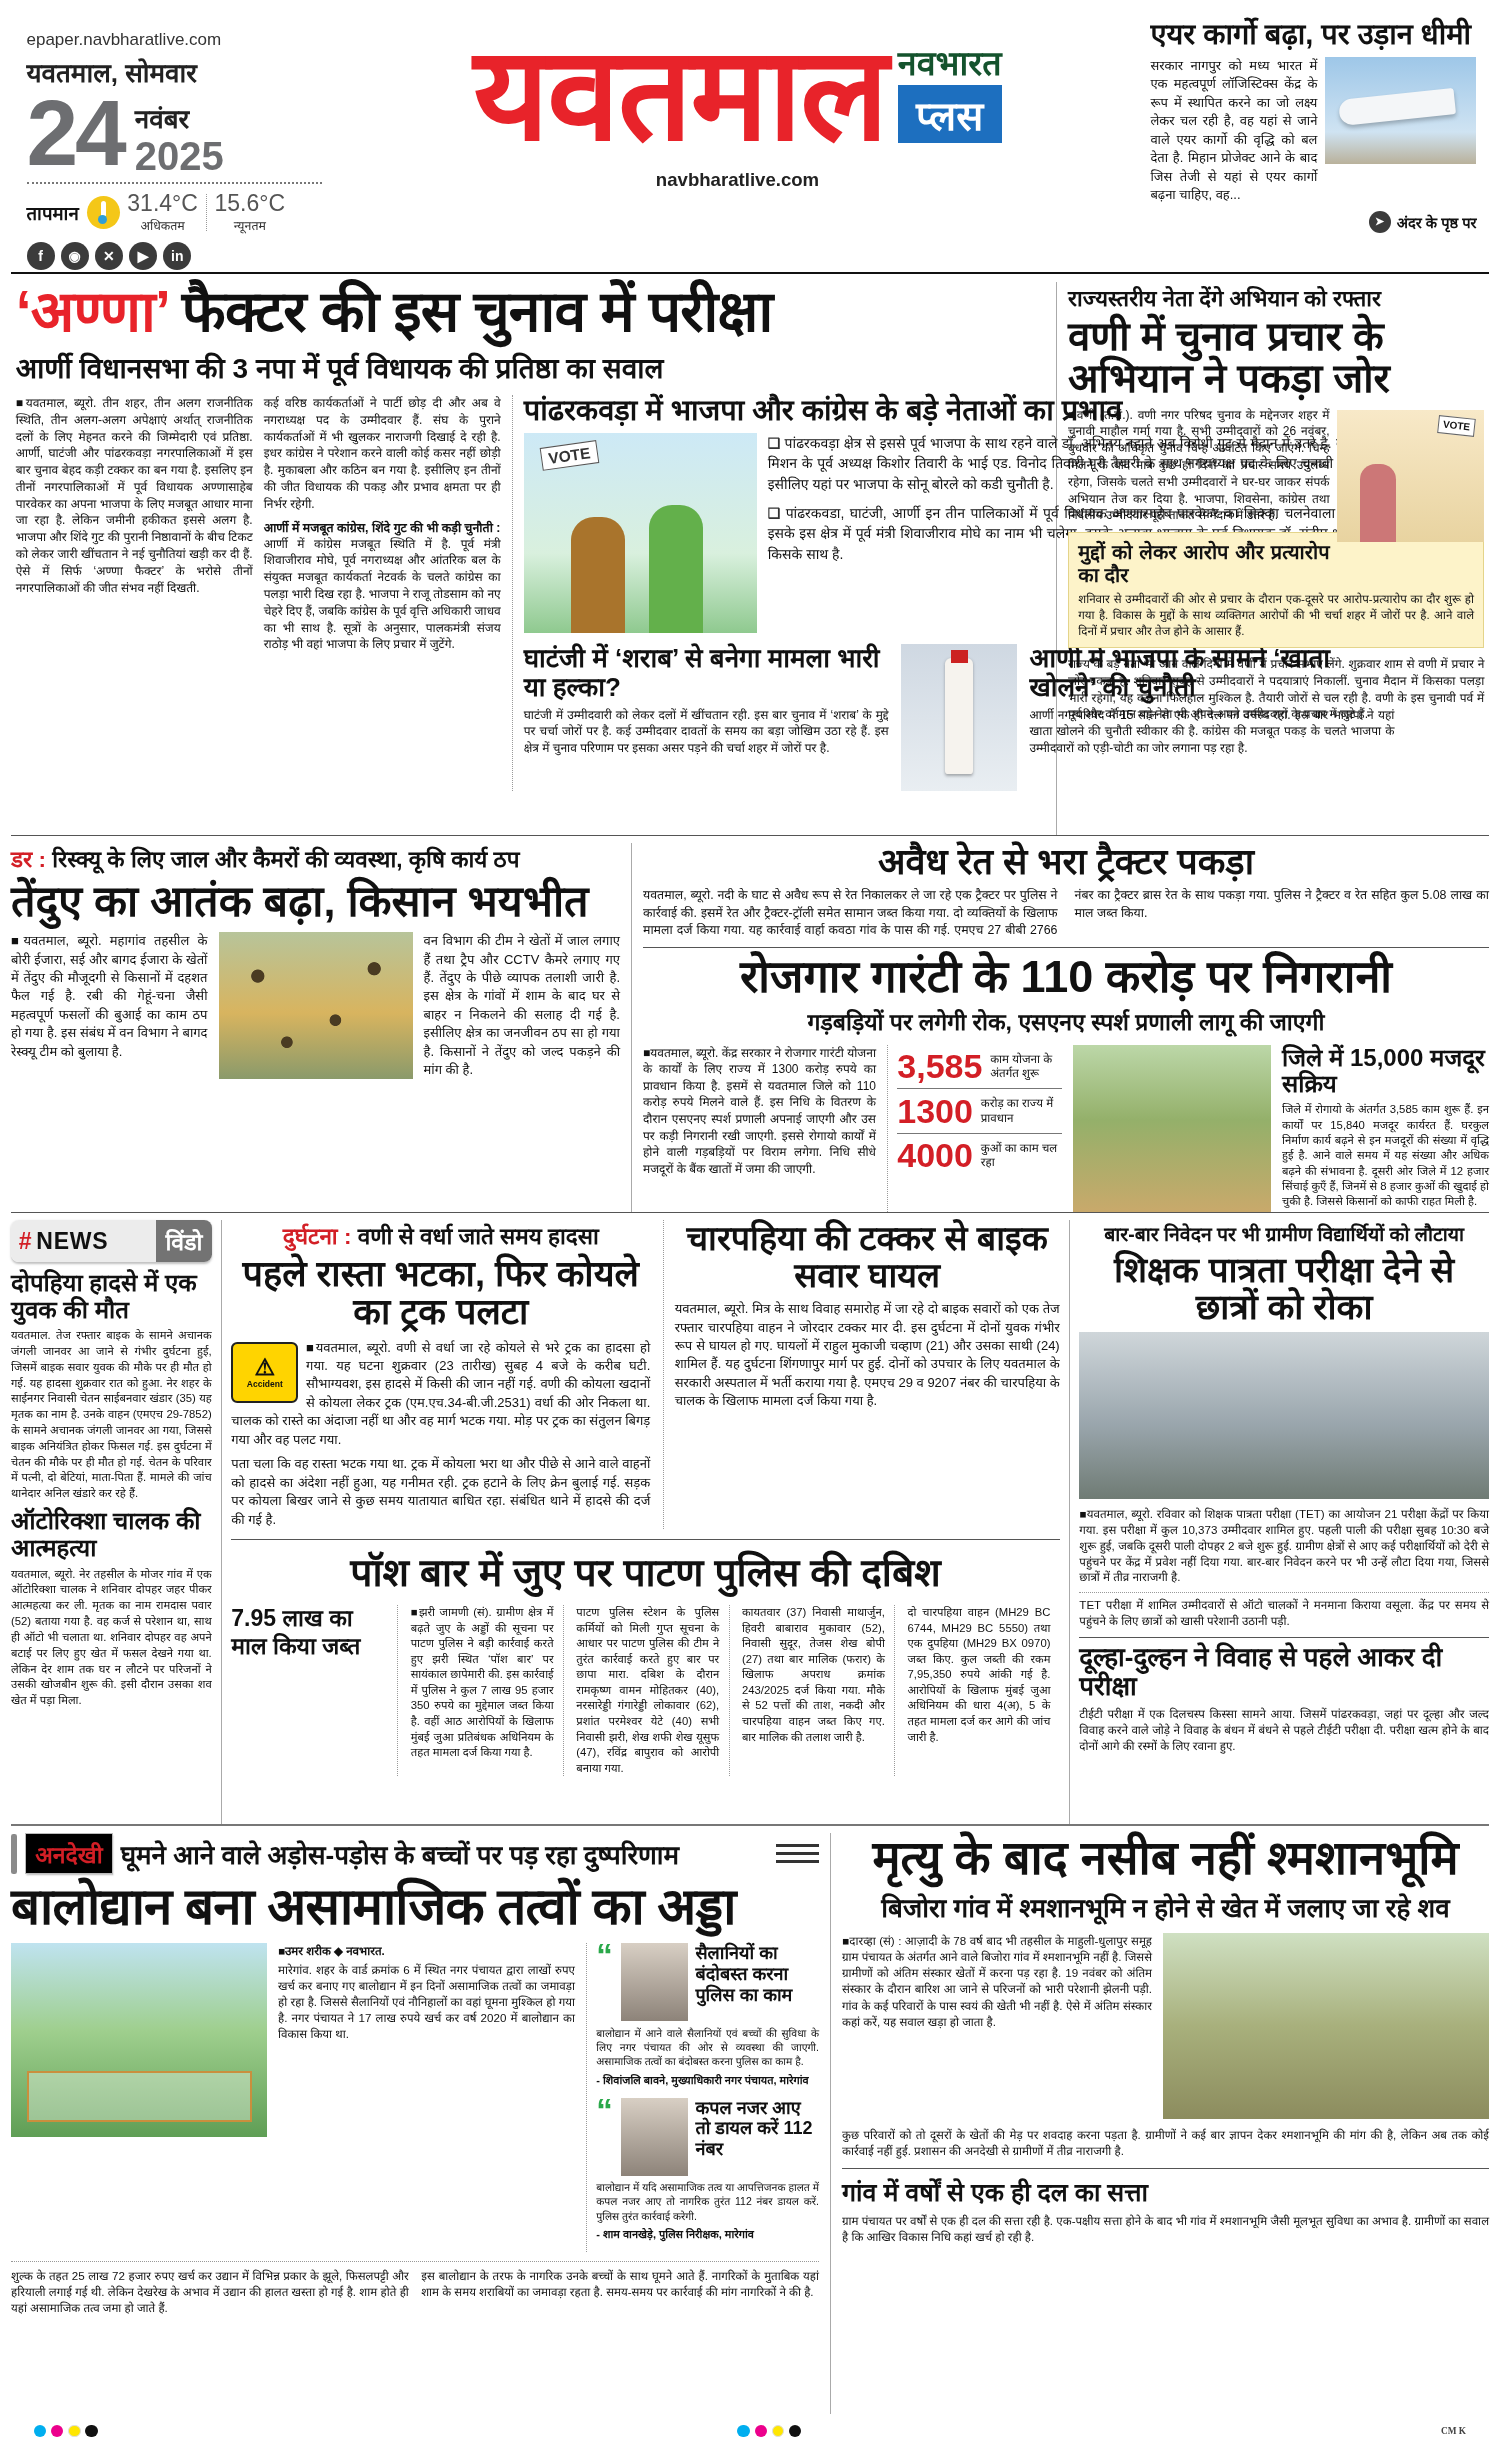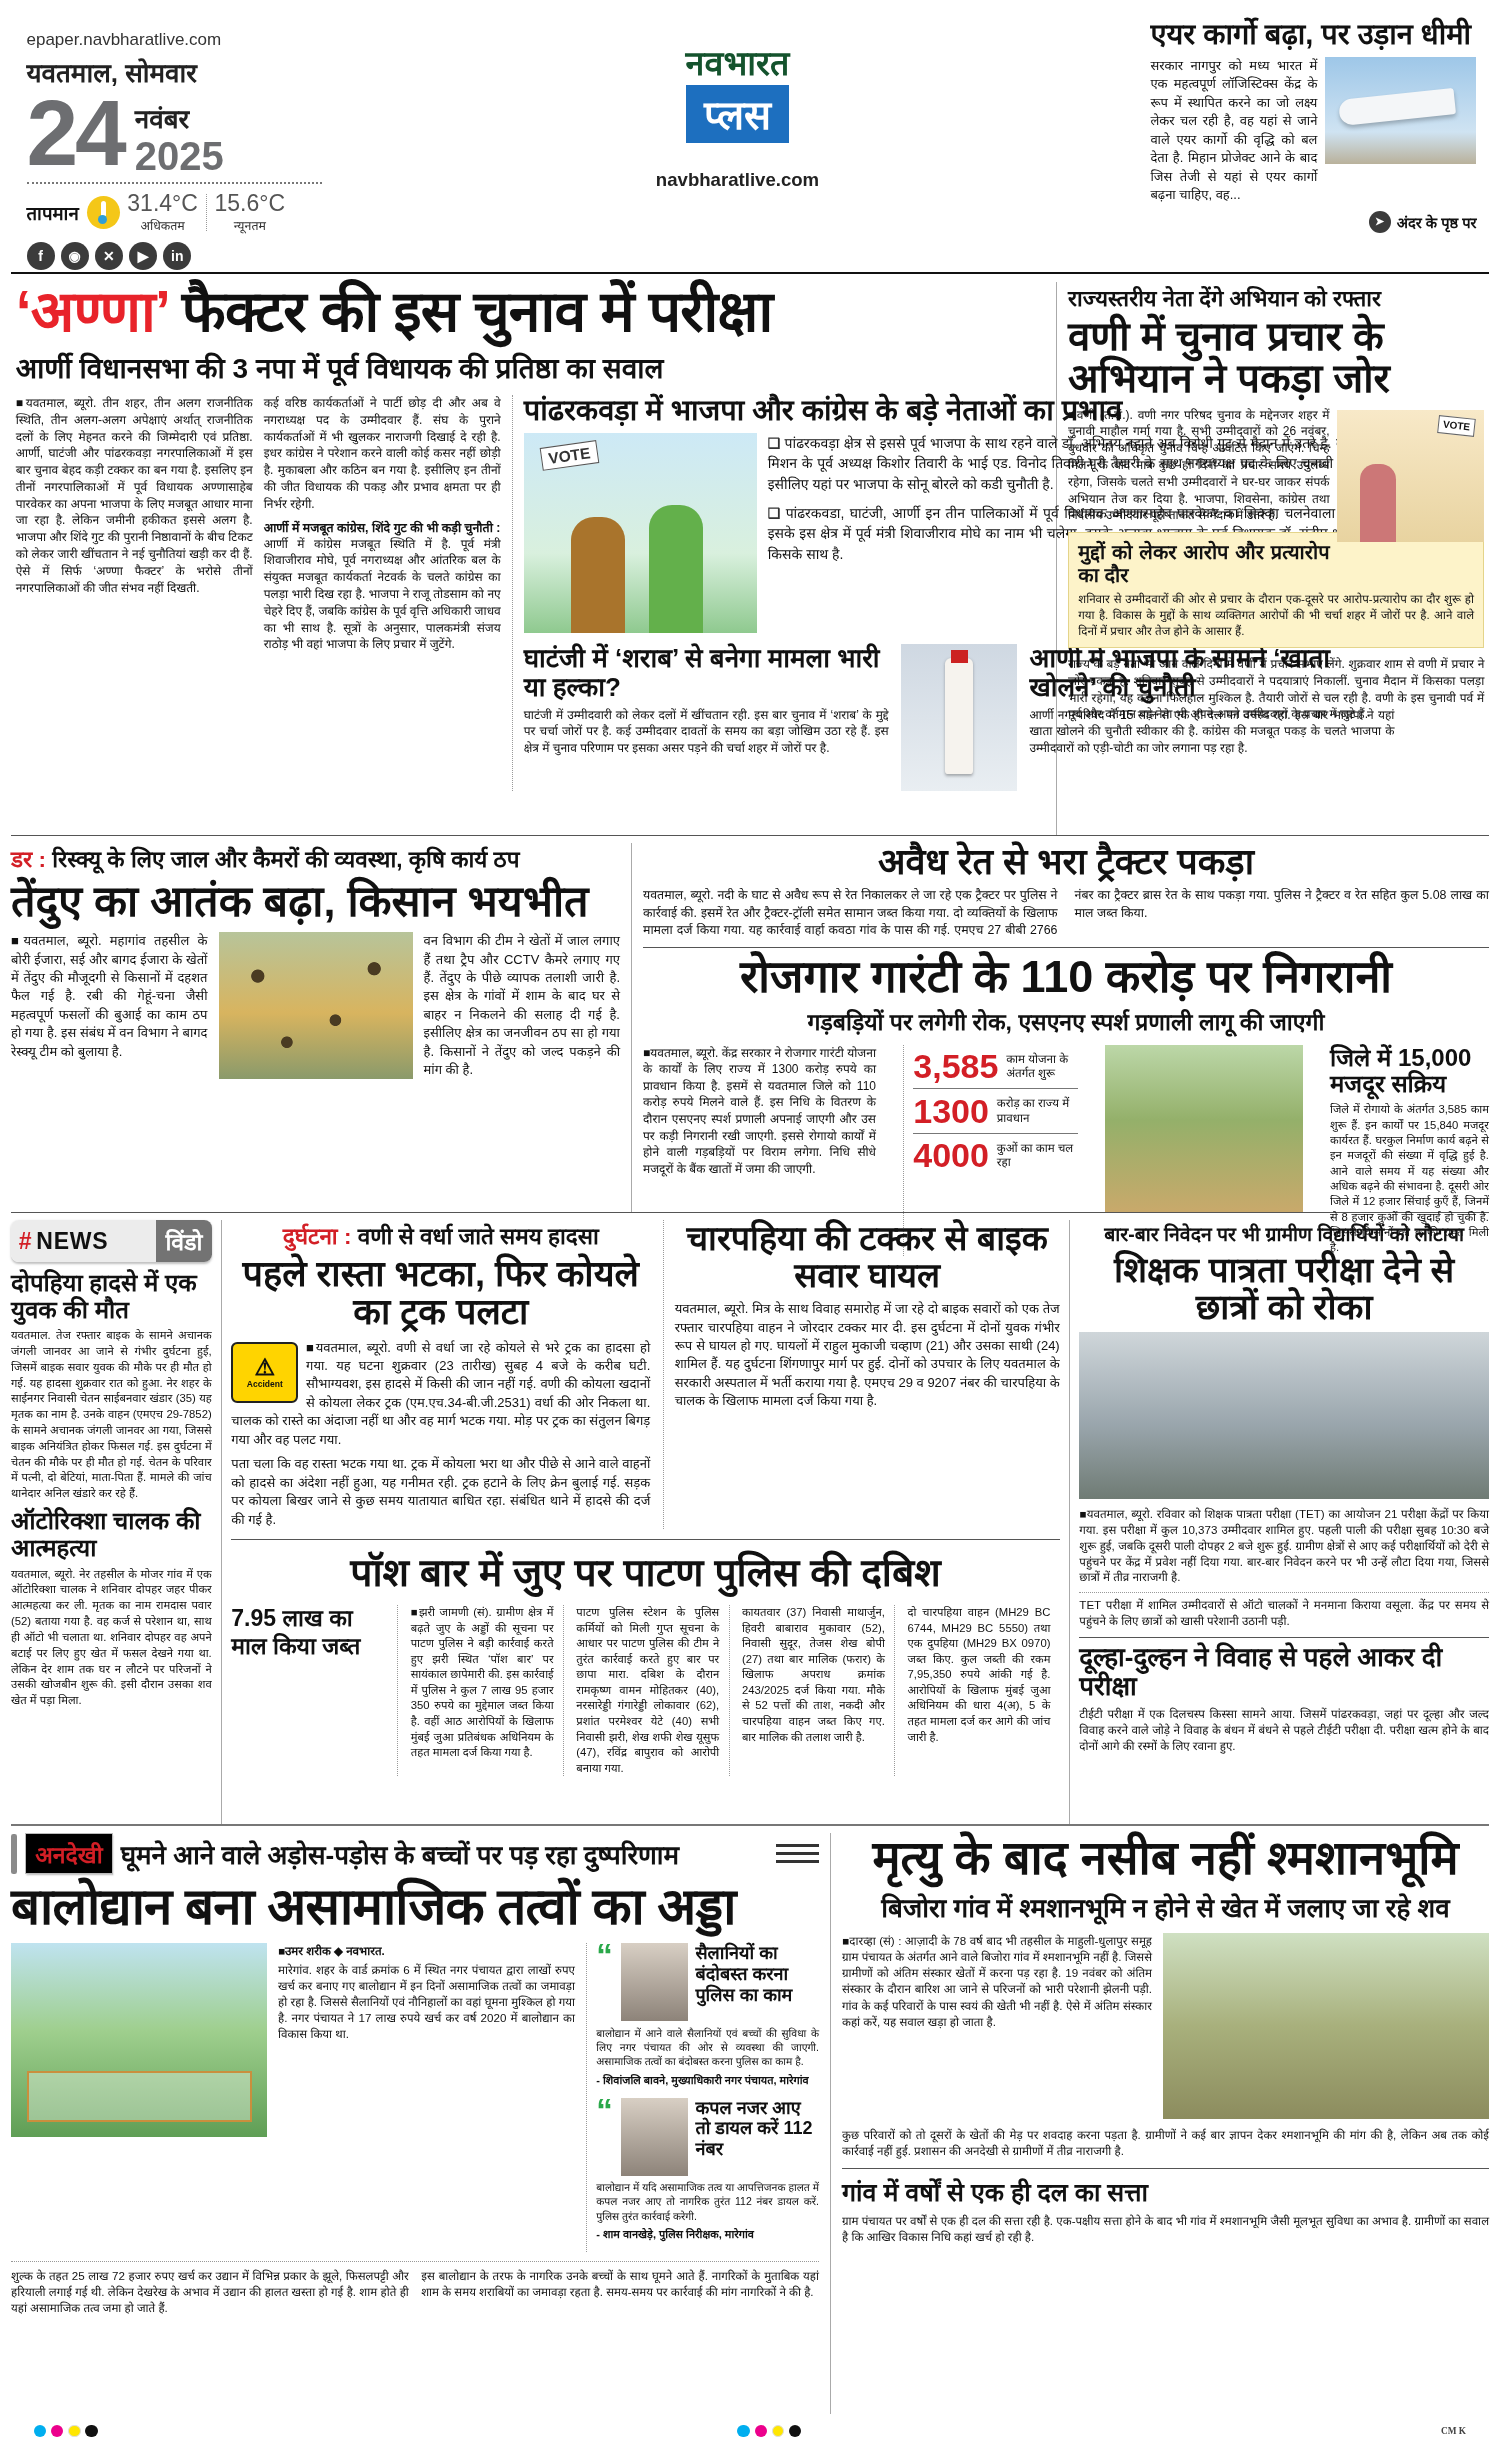--- a/index.html
+++ b/index.html
@@ -105,21 +105,21 @@
       radial-gradient(circle at 60% 60%, #4a3b22 5.4px, transparent 6.2px),
       radial-gradient(circle at 80% 25%, #4a3b22 6.2px, transparent 7px),
       radial-gradient(circle at 35% 75%, #4a3b22 5.4px, transparent 6.2px),
       linear-gradient(180deg,#b7c49a 0%, #d8b45f 55%, #8a9a6b 100%); }
   .right-c { flex:1; padding-left:11px; display:flex; flex-direction:column; }
   .tractor h1 { font-size:36px; text-align:center; line-height:1.05; margin-bottom:6.2px; }
   .tractor p { font-size:12.4px; line-height:1.4; text-align:justify; column-count:2; column-gap:17px; }
   .rozgar { border-top:1.6px solid #555; margin-top:7.8px; padding-top:4.7px; }
   .rozgar h1 { font-size:45px; text-align:center; line-height:1.05; }
   .rozgar h2 { font-size:23px; text-align:center; margin:4.7px 0 7.8px 0; }
-  .roz-grid { display:flex; gap:27px; }
+  .roz-grid { display:flex; gap:11px; }
   .roz-body { width:233px; font-size:12px; line-height:1.38; text-align:justify; }
   .stats { width:175px; border-left:0.8px dotted #999; padding-left:9.3px; }
   .stat { display:flex; align-items:center; gap:7.8px; border-bottom:0.8px solid #777; padding:4.7px 0; }
   .stat:last-child { border-bottom:none; }
   .stat b { font-size:34px; color:#d31f26; line-height:1; }
   .stat span { font-size:11.6px; line-height:1.25; }
   .img-workers { width:198px; height:167px; flex:0 0 auto; background:linear-gradient(180deg,#bcd7a8 0%,#94b06a 45%,#c9a96b 100%); }
   .workers-box { flex:1; }
   .workers-box h3 { font-size:24px; line-height:1.1; margin-bottom:4.7px; }
   .workers-box p { font-size:11.3px; line-height:1.36; text-align:justify; }
@@ -237,20 +237,21 @@
         <span class="soc">f</span>
         <span class="soc">◉</span>
         <span class="soc">✕</span>
         <span class="soc">▶</span>
         <span class="soc">in</span>
       </div>
     </div>
 
     <div class="hcenter">
       <div class="mast-row">
+        <span class="mast-title">यवतमाल</span>
         <span class="brand">
           <span class="brand-top">नवभारत</span>
           <span class="brand-bottom">प्लस</span>
         </span>
       </div>
       <div class="site-url">navbharatlive.com</div>
     </div>
 
     <article class="cargo">
       <h3>एयर कार्गो बढ़ा, पर उड़ान धीमी</h3>

